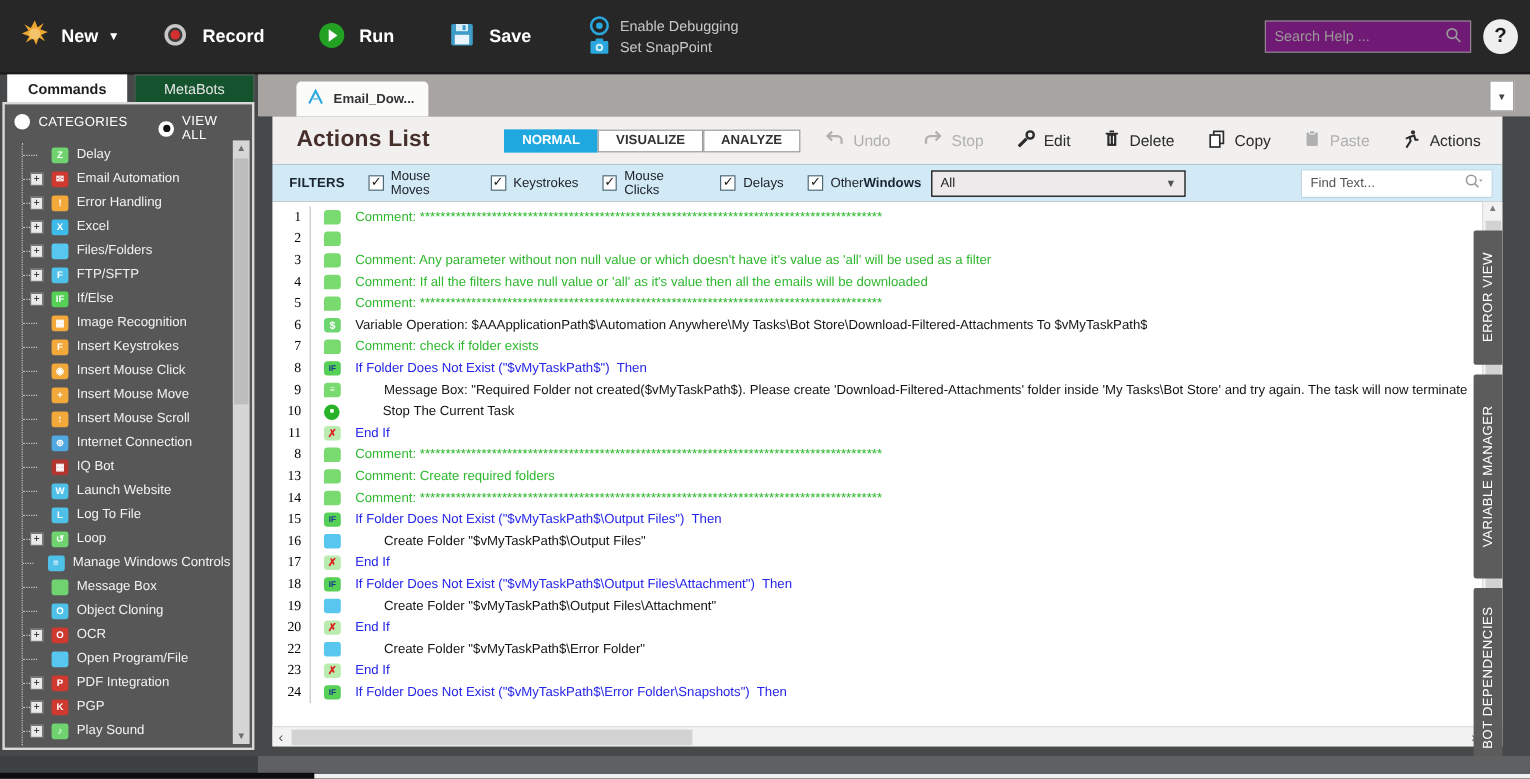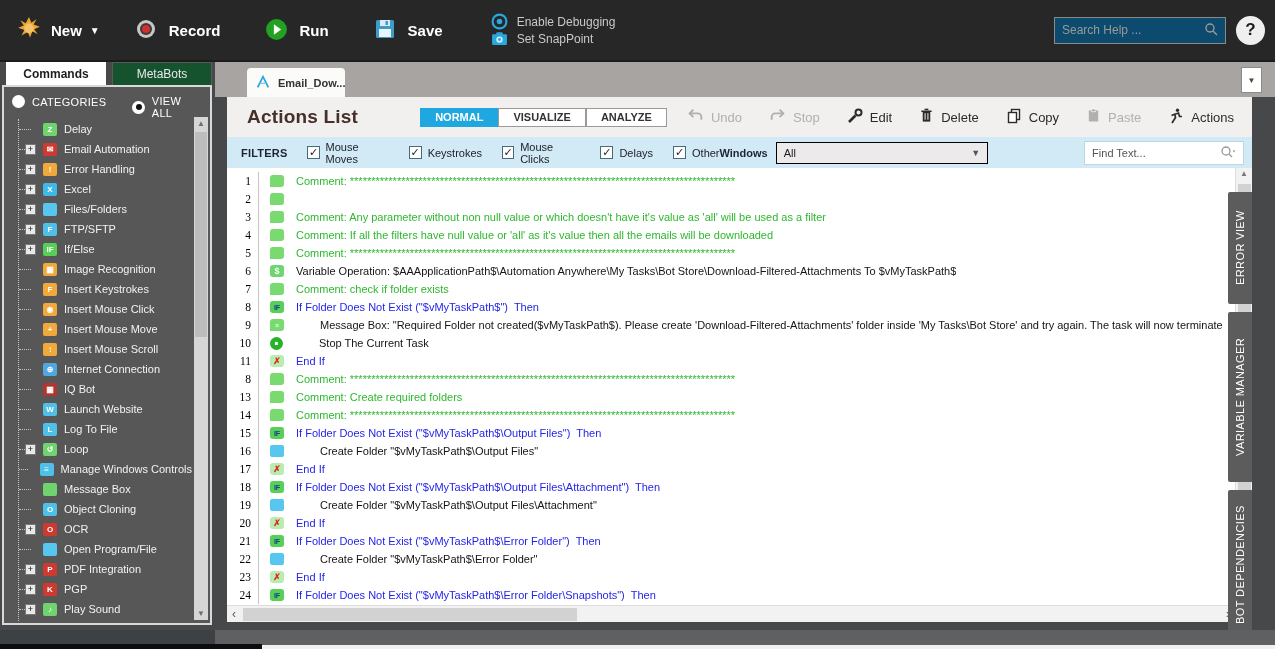--- a/index.html
+++ b/index.html
@@ -6,21 +6,21 @@
   html,body { background:#2a2a2a; }
   body { font-family:"Liberation Sans", sans-serif; }
   #screen { position:relative; width:1275px; height:649px; background:#47484a; overflow:hidden; }
 
   
   .topbar { position:absolute; left:0; top:0; width:1275px; height:62px; background:#272727; display:flex; align-items:center; border-bottom:2px solid #1c1c1c; }
   .tb-item { display:flex; align-items:center; gap:9px; color:#fff; font-size:15px; font-weight:bold; cursor:default; }
   .tb-caret { color:#fff; font-size:10px; margin-left:8px; }
   .debug-col { display:flex; flex-direction:column; margin-left:48px; }
   .debug-row { display:flex; align-items:center; gap:9px; color:#c9c9c9; font-size:12px; }
-  .search-help { margin-left:auto; width:172px; height:27px; border:1px solid #8a8a8a; background:#0c4a6e; display:flex; align-items:center; padding:0 7px; color:#9a9a9a; font-size:12px; }
+  .search-help { margin-left:auto; width:172px; height:27px; border:1px solid #8a8a8a; background:#701a75; display:flex; align-items:center; padding:0 7px; color:#9a9a9a; font-size:12px; }
   .search-help .ph { flex:1; }
   .help-btn { width:29px; height:29px; border-radius:50%; background:#efefef; color:#1b1b1b; font-size:17px; font-weight:bold; display:flex; align-items:center; justify-content:center; margin-left:10px; margin-right:10px; }
 
   .icon16 { width:17px; height:17px; display:inline-block; }
   .icon22 { width:26px; height:26px; display:inline-block; }
 
   
   .side-tabs { position:absolute; left:6px; top:62px; height:23px; display:flex; }
   .side-tab { width:100px; height:23px; font-size:12px; display:flex; align-items:center; justify-content:center; }
   .side-tab.active { background:#ffffff; color:#1d1d1d; font-weight:bold; }
@@ -35,21 +35,21 @@
   .t-conn { width:12px; border-top:1px dotted #c9c9c9; height:0; }
   .t-exp { width:11px; height:11px; background:#e9e9e9; border:1px solid #777; color:#111; font-size:9px; line-height:9px; text-align:center; margin-left:-6px; margin-right:7px; flex:none; }
   .t-noexp { width:12px; flex:none; }
   .chip { width:14px; height:13px; border-radius:2px; color:#fff; font-size:8px; font-weight:bold; display:flex; align-items:center; justify-content:center; flex:none; margin-right:7px; }
   .side-scroll { position:absolute; right:2px; top:30px; bottom:3px; width:14px; background:#d6d6d6; }
   .side-scroll .arr { position:absolute; left:0; width:14px; height:13px; color:#6e6e6e; font-size:8px; text-align:center; line-height:13px; }
   .side-scroll .thumb { position:absolute; left:1px; width:12px; top:15px; height:205px; background:#bdbdbd; }
 
   
   .main-strip { position:absolute; left:215px; top:62px; width:1060px; height:35px; background:#a7a4a2; }
-  .doc-tab { position:absolute; left:32px; top:6px; width:98px; height:29px; background:#fbfbfa; border-radius:4px 4px 0 0; display:flex; align-items:center; gap:7px; padding:0 8px; font-size:11px; font-weight:bold; color:#333; }
+  .doc-tab { position:absolute; left:32px; top:6px; width:110px; height:29px; background:#fbfbfa; border-radius:4px 4px 0 0; display:flex; align-items:center; gap:7px; padding:0 8px; font-size:11px; font-weight:bold; color:#333; }
   .tab-dd { position:absolute; right:13px; top:5px; width:21px; height:26px; background:#fff; border:1px solid #8a8a8a; color:#444; font-size:8px; display:flex; align-items:center; justify-content:center; }
 
   
   .panel-header { position:absolute; left:227px; top:97px; width:1025px; height:40px; background:#f2f0ee; display:flex; align-items:center; }
   .page-title { margin-left:20px; font-size:19px; font-weight:bold; color:#46302c; letter-spacing:.2px; }
   .view-group { display:flex; margin-left:62px; }
   .view-btn { height:19px; padding:4px 14px; font-size:11px; font-weight:bold; display:flex; align-items:center; border:1px solid #9a9a9a; background:#fff; color:#333; }
   .view-btn.active { background:#1fa8e0; border-color:#1fa8e0; color:#fff; }
   .edit-toolbar { margin-left:auto; display:flex; align-items:center; gap:27px; margin-right:18px; }
   .et-btn { display:flex; align-items:center; gap:7px; font-size:13px; color:#2b2b2b; }
@@ -501,21 +501,20 @@
         <div class="arow"><span class="num">11</span><span class="aicon"><span class="ic ic-endif">✗</span></span><span class="ind" style="width:0px"></span><span class="atext c-if">End If</span></div>
         <div class="arow"><span class="num">8</span><span class="aicon"><span class="ic ic-comment"></span></span><span class="ind" style="width:0px"></span><span class="atext c-comment">Comment: ******************************************************************************************</span></div>
         <div class="arow"><span class="num">13</span><span class="aicon"><span class="ic ic-comment"></span></span><span class="ind" style="width:0px"></span><span class="atext c-comment">Comment: Create required folders</span></div>
         <div class="arow"><span class="num">14</span><span class="aicon"><span class="ic ic-comment"></span></span><span class="ind" style="width:0px"></span><span class="atext c-comment">Comment: ******************************************************************************************</span></div>
         <div class="arow"><span class="num">15</span><span class="aicon"><span class="ic ic-if">IF</span></span><span class="ind" style="width:0px"></span><span class="atext c-if">If Folder Does Not Exist ("$vMyTaskPath$\Output Files")  Then</span></div>
         <div class="arow"><span class="num">16</span><span class="aicon"><span class="ic ic-folder"></span></span><span class="ind" style="width:24px"></span><span class="atext c-plain">Create Folder "$vMyTaskPath$\Output Files"</span></div>
         <div class="arow"><span class="num">17</span><span class="aicon"><span class="ic ic-endif">✗</span></span><span class="ind" style="width:0px"></span><span class="atext c-if">End If</span></div>
         <div class="arow"><span class="num">18</span><span class="aicon"><span class="ic ic-if">IF</span></span><span class="ind" style="width:0px"></span><span class="atext c-if">If Folder Does Not Exist ("$vMyTaskPath$\Output Files\Attachment")  Then</span></div>
         <div class="arow"><span class="num">19</span><span class="aicon"><span class="ic ic-folder"></span></span><span class="ind" style="width:24px"></span><span class="atext c-plain">Create Folder "$vMyTaskPath$\Output Files\Attachment"</span></div>
         <div class="arow"><span class="num">20</span><span class="aicon"><span class="ic ic-endif">✗</span></span><span class="ind" style="width:0px"></span><span class="atext c-if">End If</span></div>
-        <div class="arow"><span class="num">21</span><span class="aicon"><span class="ic ic-if">IF</span></span><span class="ind" style="width:0px"></span><span class="atext c-if">If Folder Does Not Exist ("$vMyTaskPath$\Error Folder")  Then</span></div>
         <div class="arow"><span class="num">22</span><span class="aicon"><span class="ic ic-folder"></span></span><span class="ind" style="width:24px"></span><span class="atext c-plain">Create Folder "$vMyTaskPath$\Error Folder"</span></div>
         <div class="arow"><span class="num">23</span><span class="aicon"><span class="ic ic-endif">✗</span></span><span class="ind" style="width:0px"></span><span class="atext c-if">End If</span></div>
         <div class="arow"><span class="num">24</span><span class="aicon"><span class="ic ic-if">IF</span></span><span class="ind" style="width:0px"></span><span class="atext c-if">If Folder Does Not Exist ("$vMyTaskPath$\Error Folder\Snapshots")  Then</span></div>
       </div>
     <div class="v-scroll">
       <span class="arr" style="top:1px">▲</span>
       <span class="thumb"></span>
       <span class="arr" style="bottom:1px">▼</span>
     </div>
     <div class="h-scroll">

